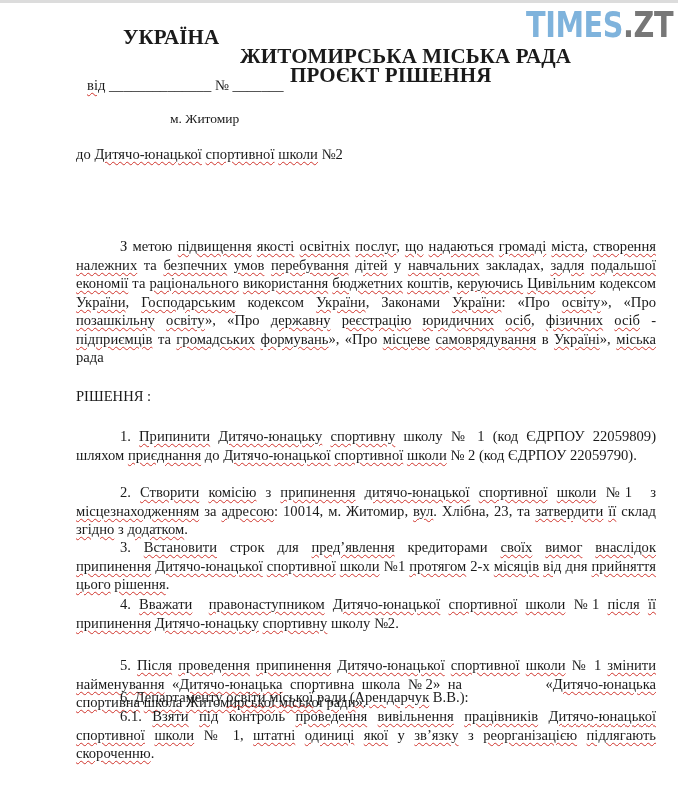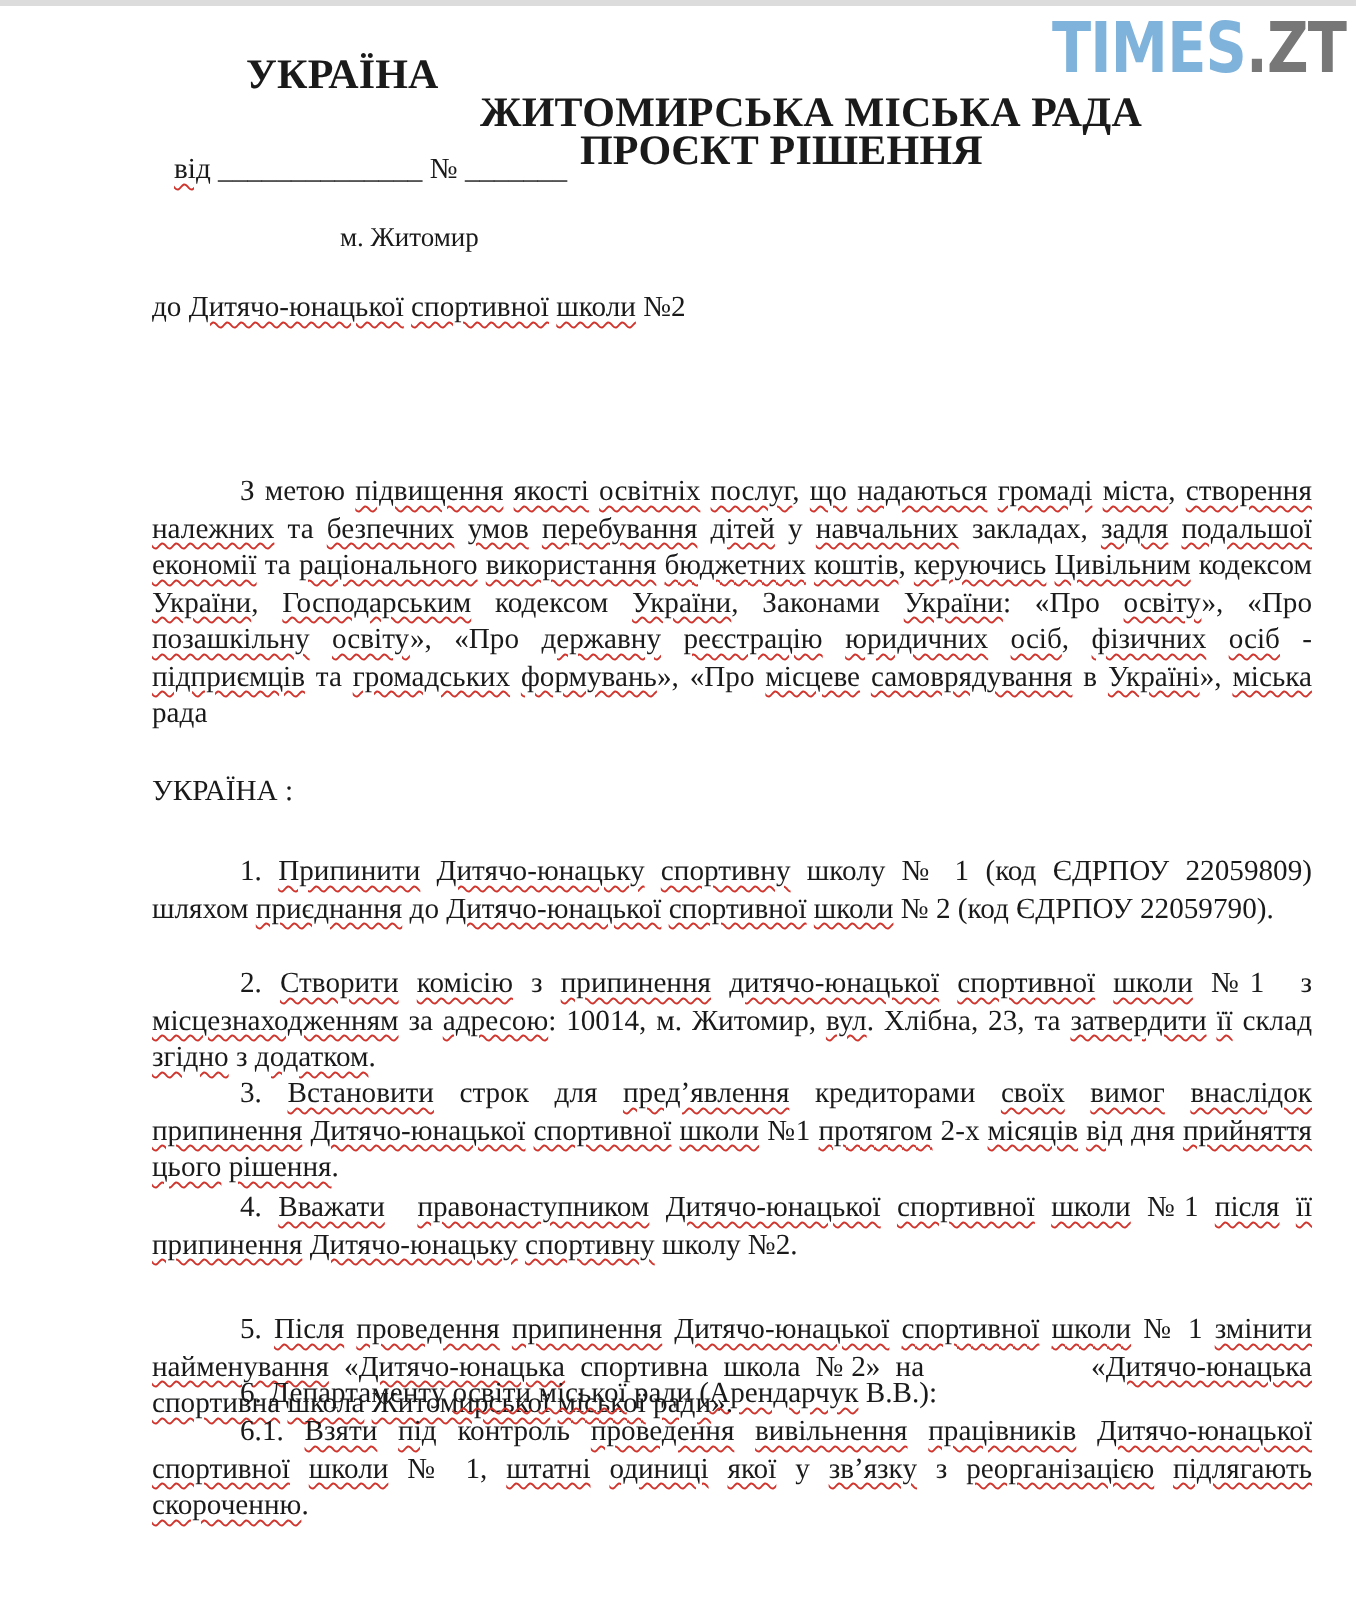--- a/index.html
+++ b/index.html
@@ -85,21 +85,21 @@
 <div class="abs plain" style="left:170px; top:110px; font-size:13.5px;">м. Житомир</div>
 
 <div class="abs plain" style="left:76px; top:145px;">
   <div>до <span class="sq">Дитячо-юнацької</span> <span class="sq">спортивної</span> <span class="sq">школи</span> №2</div>
 </div>
 
 <div class="para" style="top:237px;">
   <p class="first">З метою <span class="sq">підвищення</span> <span class="sq">якості</span> <span class="sq">освітніх</span> <span class="sq">послуг</span>, <span class="sq">що</span> <span class="sq">надаються</span> <span class="sq">громаді</span> <span class="sq">міста</span>, <span class="sq">створення</span> <span class="sq">належних</span> та <span class="sq">безпечних</span> <span class="sq">умов</span> <span class="sq">перебування</span> <span class="sq">дітей</span> у <span class="sq">навчальних</span> закладах, <span class="sq">задля</span> <span class="sq">подальшої</span> <span class="sq">економії</span> та <span class="sq">раціонального</span> <span class="sq">використання</span> <span class="sq">бюджетних</span> <span class="sq">коштів</span>, <span class="sq">керуючись</span> <span class="sq">Цивільним</span> кодексом <span class="sq">України</span>, <span class="sq">Господарським</span> кодексом <span class="sq">України</span>, Законами <span class="sq">України</span>: «Про <span class="sq">освіту</span>», «Про <span class="sq">позашкільну</span> <span class="sq">освіту</span>», «Про <span class="sq">державну</span> <span class="sq">реєстрацію</span> <span class="sq">юридичних</span> <span class="sq">осіб</span>, <span class="sq">фізичних</span> <span class="sq">осіб</span> - <span class="sq">підприємців</span> та <span class="sq">громадських</span> <span class="sq">формувань</span>», «Про <span class="sq">місцеве</span> <span class="sq">самоврядування</span> в <span class="sq">Україні</span>», <span class="sq">міська</span> рада</p>
 </div>
 
-<div class="abs plain" style="left:76px; top:387px;">УКРАЇНА :</div>
+<div class="abs plain" style="left:76px; top:387px;">РІШЕННЯ :</div>
 
 <div class="para" style="top:427px;">
   <p class="first">1. <span class="sq">Припинити</span> <span class="sq">Дитячо-юнацьку</span> <span class="sq">спортивну</span> школу № 1 (код ЄДРПОУ 22059809) шляхом <span class="sq">приєднання</span> до <span class="sq">Дитячо-юнацької</span> <span class="sq">спортивної</span> <span class="sq">школи</span> № 2 (код ЄДРПОУ 22059790).</p>
 </div>
 
 <div class="para" style="top:483px;">
   <p class="first">2. <span class="sq">Створити</span> <span class="sq">комісію</span> з <span class="sq">припинення</span> <span class="sq">дитячо-юнацької</span> <span class="sq">спортивної</span> <span class="sq">школи</span> №1&nbsp; з <span class="sq">місцезнаходженням</span> за <span class="sq">адресою</span>: 10014, м. Житомир, <span class="sq">вул</span>. Хлібна, 23, та <span class="sq">затвердити</span> <span class="sq">її</span> склад <span class="sq">згідно</span> з <span class="sq">додатком</span>.</p>
 </div>
 
 <div class="para" style="top:538px;">

